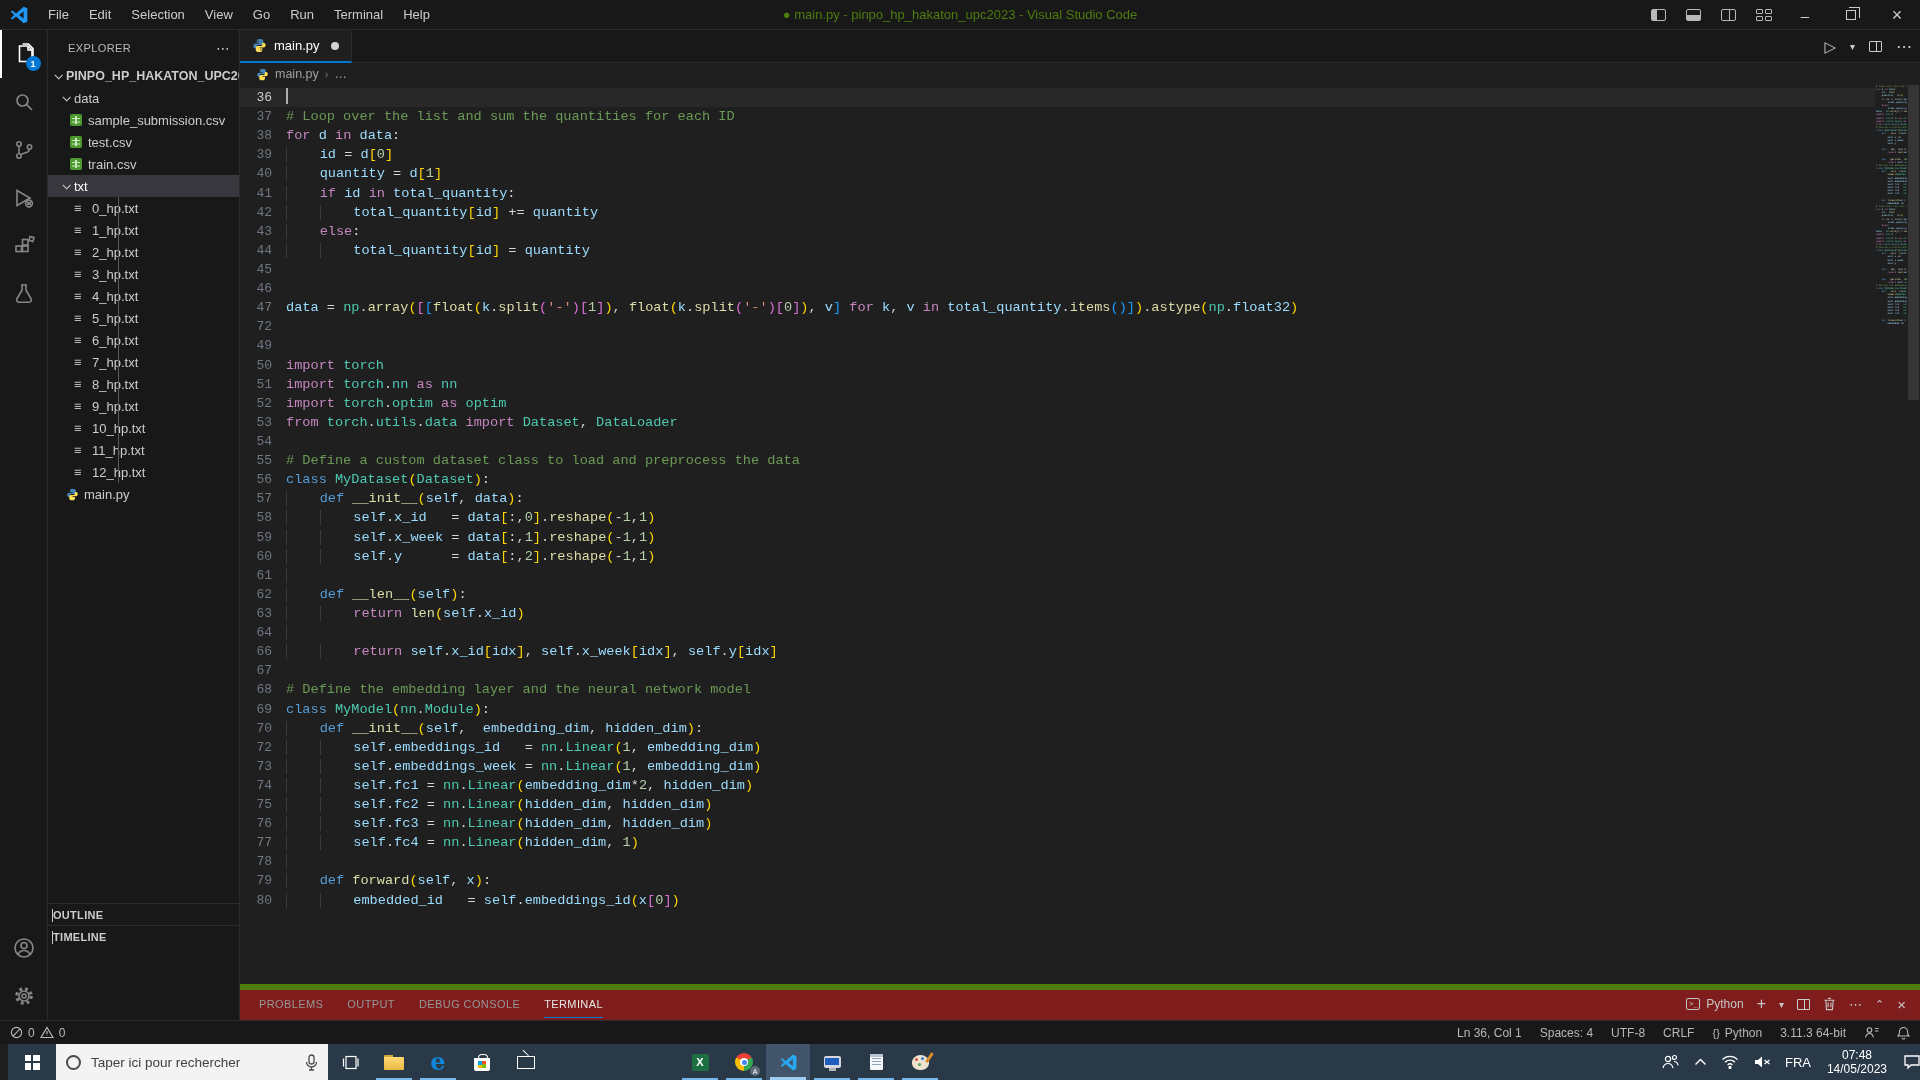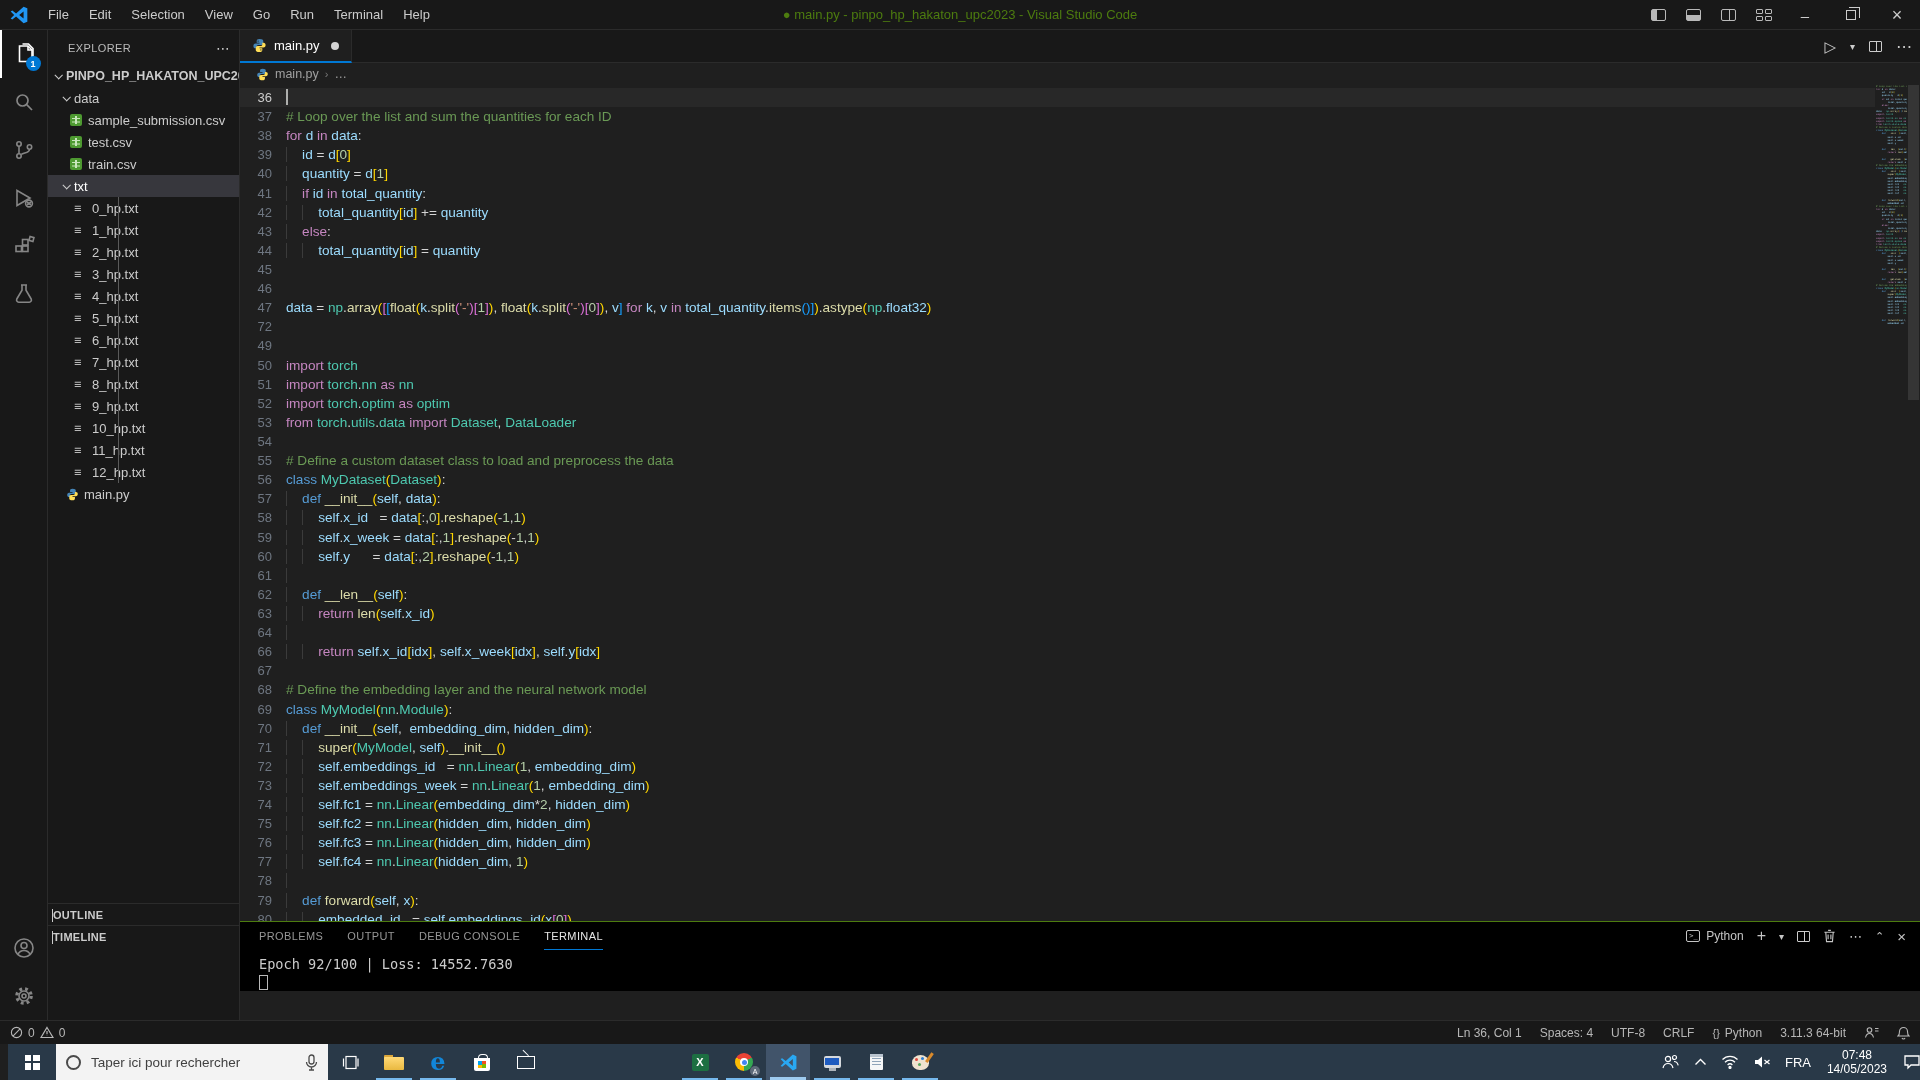--- a/index.html
+++ b/index.html
@@ -47,36 +47,36 @@
   .side-section{position:absolute;left:0;right:0;height:22px;border-top:1px solid #2b2b2b;display:flex;align-items:center;font-size:11px;font-weight:bold;color:#cccccc;padding-left:4px;letter-spacing:.3px}
   
   #tabbar{position:absolute;left:240px;top:30px;right:0;height:33px;background:#181818;border-bottom:1px solid #2b2b2b}
   .tab{position:absolute;left:0;top:0;height:33px;display:flex;align-items:center;gap:7px;padding:0 12px;background:#1f1f1f;border-right:1px solid #2b2b2b;border-bottom:2px solid #0078d4;font-size:13px;color:#ffffff}
   .mod-dot{width:8px;height:8px;border-radius:50%;background:#d4d4d4;margin-left:4px}
   #edit-actions{position:absolute;right:8px;top:0;height:33px;display:flex;align-items:center;gap:14px;color:#cccccc}
   .split-ico{width:13px;height:11px;border:1px solid #ccc;border-radius:1px;position:relative}
   .split-ico::before{content:"";position:absolute;left:5.5px;top:0;bottom:0;width:1px;background:#ccc}
   #breadcrumb{position:absolute;left:240px;top:63px;right:0;height:22px;background:#1f1f1f;display:flex;align-items:center;gap:6px;padding-left:16px;font-size:12.5px;color:#a0a0a0}
   #code-area{position:absolute;left:240px;top:85px;right:45px;height:865px;background:#1f1f1f;overflow:hidden;padding-top:3px}
-  .cl{display:flex;height:19.11px;line-height:19.11px;font-family:Liberation Sans, sans-serif;font-size:13.6px;white-space:pre}
+  .cl{display:flex;height:19.11px;line-height:19.11px;font-family:Liberation Mono, monospace;font-size:13.6px;white-space:pre}
   .cl .num{width:24px;flex:0 0 24px;margin-left:8px;margin-right:14px;text-align:right;color:#6e7681;font-size:13px}
   .cl.cur{background:rgba(255,255,255,.045)}
   .cl.cur .num{color:#cccccc}
   .ct{white-space:pre}
   .ind{border-left:1px solid #3b3b3b}
   .caret{display:inline-block;width:1.5px;height:16px;background:#aeafad;vertical-align:-3px}
   .cm{color:#6a9955}.kw{color:#c586c0}.kb{color:#569cd6}.vr{color:#9cdcfe}.fn{color:#dcdcaa}
   .ty{color:#4ec9b0}.st{color:#ce9178}.nu{color:#b5cea8}.pl{color:#d4d4d4}
   .b1{color:#ffd700}.b2{color:#da70d6}.b3{color:#179fff}
   #minimap{position:absolute;right:13px;top:85px;width:31px;height:560px;overflow:hidden}
   .mml{font-family:"DejaVu Sans Mono",monospace;font-size:2.4px;line-height:3.15px;white-space:pre;transform:translateX(0)}
   #scrollbar{position:absolute;right:0;top:85px;width:13px;height:865px}
   #scroll-thumb{position:absolute;left:1px;right:1px;top:0;height:315px;background:rgba(121,121,121,.25)}
   
-  #panel{position:absolute;left:240px;top:921px;right:0;height:70px;background:#000000;border-top:1px solid #4d7c0f}
+  #panel{position:absolute;left:240px;top:984px;right:0;height:70px;background:#7f1d1d;border-top:6px solid #4d7c0f}
   #panel-tabs{position:absolute;left:19px;top:0;height:28px;display:flex;gap:24px;align-items:center}
   .ptab{font-size:11px;letter-spacing:.4px;color:#969696;height:28px;display:flex;align-items:center}
   .ptab.active{color:#e7e7e7;border-bottom:1px solid #0078d4}
   #panel-actions{position:absolute;right:14px;top:0;height:28px;display:flex;align-items:center;gap:13px;color:#c5c5c5;font-size:13px}
   .term-badge{display:flex;align-items:center;gap:6px}
   .term-ico{width:14px;height:12px;border:1px solid #c5c5c5;border-radius:2px;font-size:7px;line-height:10px;padding-left:2px;font-family:"DejaVu Sans Mono",monospace}
   #term-line{position:absolute;left:19px;top:34px;font-family:"DejaVu Sans Mono","Liberation Mono",monospace;font-size:13.6px;color:#cccccc;white-space:pre}
   #term-caret{position:absolute;left:19px;top:53px;width:9px;height:15px;border:1px solid #b9b9b9}
   
   #statusbar{position:absolute;left:0;top:1020px;width:1920px;height:24px;background:#181818;border-top:1px solid #2b2b2b;display:flex;align-items:center;font-size:12px;color:#b7b7b7}
@@ -423,21 +423,20 @@
       <div class="cl"><span class="num">60</span><span class="ct"><span class="ind">    </span><span class="ind">    </span><span class="vr">self</span><span class="pl">.</span><span class="vr">y</span><span class="pl">      = </span><span class="vr">data</span><span class="b1">[</span><span class="pl">:,</span><span class="nu">2</span><span class="b1">]</span><span class="pl">.</span><span class="fn">reshape</span><span class="b1">(</span><span class="pl">-</span><span class="nu">1</span><span class="pl">,</span><span class="nu">1</span><span class="b1">)</span></span></div>
       <div class="cl"><span class="num">61</span><span class="ct"><span class="ind">    </span></span></div>
       <div class="cl"><span class="num">62</span><span class="ct"><span class="ind">    </span><span class="kb">def </span><span class="fn">__len__</span><span class="b1">(</span><span class="vr">self</span><span class="b1">)</span><span class="pl">:</span></span></div>
       <div class="cl"><span class="num">63</span><span class="ct"><span class="ind">    </span><span class="ind">    </span><span class="kw">return</span><span class="pl"> </span><span class="fn">len</span><span class="b1">(</span><span class="vr">self</span><span class="pl">.</span><span class="vr">x_id</span><span class="b1">)</span></span></div>
       <div class="cl"><span class="num">64</span><span class="ct"><span class="ind">    </span></span></div>
       <div class="cl"><span class="num">66</span><span class="ct"><span class="ind">    </span><span class="ind">    </span><span class="kw">return</span><span class="pl"> </span><span class="vr">self</span><span class="pl">.</span><span class="vr">x_id</span><span class="b1">[</span><span class="vr">idx</span><span class="b1">]</span><span class="pl">, </span><span class="vr">self</span><span class="pl">.</span><span class="vr">x_week</span><span class="b1">[</span><span class="vr">idx</span><span class="b1">]</span><span class="pl">, </span><span class="vr">self</span><span class="pl">.</span><span class="vr">y</span><span class="b1">[</span><span class="vr">idx</span><span class="b1">]</span></span></div>
       <div class="cl"><span class="num">67</span><span class="ct"></span></div>
       <div class="cl"><span class="num">68</span><span class="ct"><span class="cm"># Define the embedding layer and the neural network model</span></span></div>
       <div class="cl"><span class="num">69</span><span class="ct"><span class="kb">class </span><span class="ty">MyModel</span><span class="b1">(</span><span class="ty">nn</span><span class="pl">.</span><span class="ty">Module</span><span class="b1">)</span><span class="pl">:</span></span></div>
       <div class="cl"><span class="num">70</span><span class="ct"><span class="ind">    </span><span class="kb">def </span><span class="fn">__init__</span><span class="b1">(</span><span class="vr">self</span><span class="pl">,  </span><span class="vr">embedding_dim</span><span class="pl">, </span><span class="vr">hidden_dim</span><span class="b1">)</span><span class="pl">:</span></span></div>
-      <div class="cl"><span class="num">71</span><span class="ct"><span class="ind">    </span><span class="ind">    </span><span class="fn">super</span><span class="b1">(</span><span class="ty">MyModel</span><span class="pl">, </span><span class="vr">self</span><span class="b1">)</span><span class="pl">.</span><span class="fn">__init__</span><span class="b1">()</span></span></div>
       <div class="cl"><span class="num">72</span><span class="ct"><span class="ind">    </span><span class="ind">    </span><span class="vr">self</span><span class="pl">.</span><span class="vr">embeddings_id</span><span class="pl">   = </span><span class="ty">nn</span><span class="pl">.</span><span class="ty">Linear</span><span class="b1">(</span><span class="nu">1</span><span class="pl">, </span><span class="vr">embedding_dim</span><span class="b1">)</span></span></div>
       <div class="cl"><span class="num">73</span><span class="ct"><span class="ind">    </span><span class="ind">    </span><span class="vr">self</span><span class="pl">.</span><span class="vr">embeddings_week</span><span class="pl"> = </span><span class="ty">nn</span><span class="pl">.</span><span class="ty">Linear</span><span class="b1">(</span><span class="nu">1</span><span class="pl">, </span><span class="vr">embedding_dim</span><span class="b1">)</span></span></div>
       <div class="cl"><span class="num">74</span><span class="ct"><span class="ind">    </span><span class="ind">    </span><span class="vr">self</span><span class="pl">.</span><span class="vr">fc1</span><span class="pl"> = </span><span class="ty">nn</span><span class="pl">.</span><span class="ty">Linear</span><span class="b1">(</span><span class="vr">embedding_dim</span><span class="pl">*</span><span class="nu">2</span><span class="pl">, </span><span class="vr">hidden_dim</span><span class="b1">)</span></span></div>
       <div class="cl"><span class="num">75</span><span class="ct"><span class="ind">    </span><span class="ind">    </span><span class="vr">self</span><span class="pl">.</span><span class="vr">fc2</span><span class="pl"> = </span><span class="ty">nn</span><span class="pl">.</span><span class="ty">Linear</span><span class="b1">(</span><span class="vr">hidden_dim</span><span class="pl">, </span><span class="vr">hidden_dim</span><span class="b1">)</span></span></div>
       <div class="cl"><span class="num">76</span><span class="ct"><span class="ind">    </span><span class="ind">    </span><span class="vr">self</span><span class="pl">.</span><span class="vr">fc3</span><span class="pl"> = </span><span class="ty">nn</span><span class="pl">.</span><span class="ty">Linear</span><span class="b1">(</span><span class="vr">hidden_dim</span><span class="pl">, </span><span class="vr">hidden_dim</span><span class="b1">)</span></span></div>
       <div class="cl"><span class="num">77</span><span class="ct"><span class="ind">    </span><span class="ind">    </span><span class="vr">self</span><span class="pl">.</span><span class="vr">fc4</span><span class="pl"> = </span><span class="ty">nn</span><span class="pl">.</span><span class="ty">Linear</span><span class="b1">(</span><span class="vr">hidden_dim</span><span class="pl">, </span><span class="nu">1</span><span class="b1">)</span></span></div>
       <div class="cl"><span class="num">78</span><span class="ct"><span class="ind">    </span></span></div>
       <div class="cl"><span class="num">79</span><span class="ct"><span class="ind">    </span><span class="kb">def </span><span class="fn">forward</span><span class="b1">(</span><span class="vr">self</span><span class="pl">, </span><span class="vr">x</span><span class="b1">)</span><span class="pl">:</span></span></div>
       <div class="cl"><span class="num">80</span><span class="ct"><span class="ind">    </span><span class="ind">    </span><span class="vr">embedded_id</span><span class="pl">   = </span><span class="vr">self</span><span class="pl">.</span><span class="vr">embeddings_id</span><span class="b1">(</span><span class="vr">x</span><span class="b2">[</span><span class="nu">0</span><span class="b2">]</span><span class="b1">)</span></span></div>
     </div>

